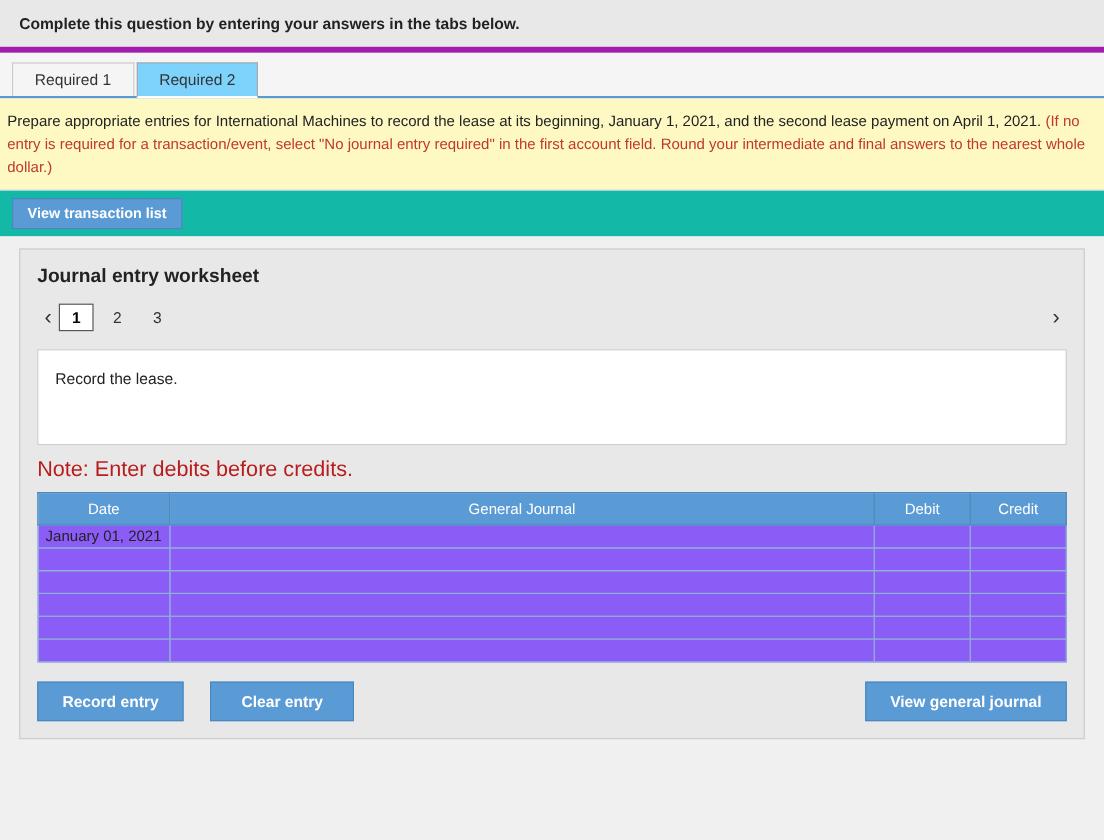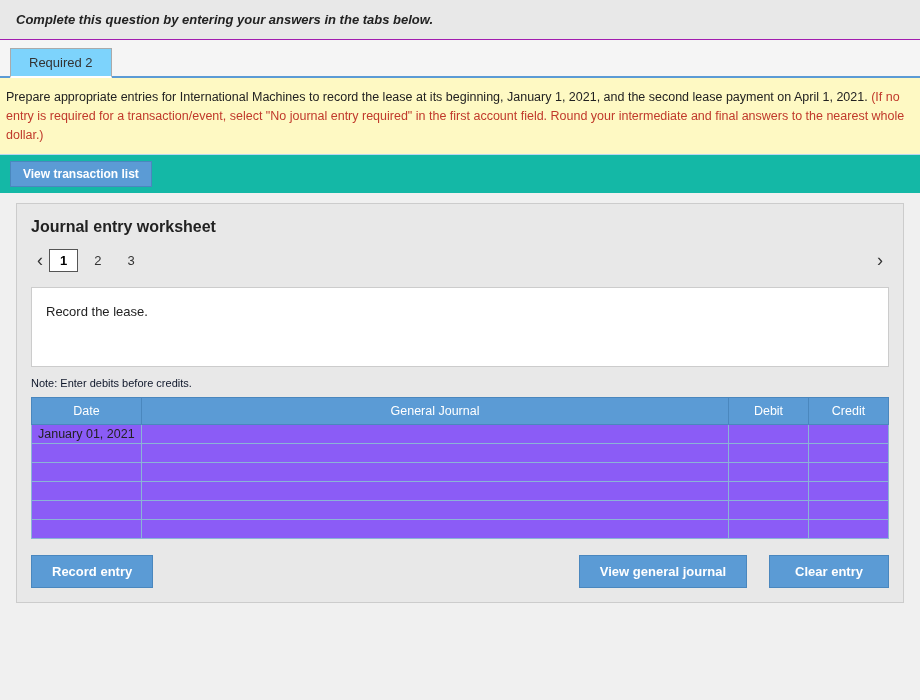--- a/index.html
+++ b/index.html
@@ -11,22 +11,21 @@
       min-height: 700px;
     }
 
     
     .top-instruction {
       background: #e8e8e8;
       padding: 12px 16px;
       font-weight: bold;
       font-size: 13px;
       color: #222;
-      border-bottom: 1px solid #a21caf;
-      font-style: italic;
+      border-bottom: 5px solid #a21caf;
     }
 
     
     .tab-bar {
       background: #f5f5f5;
       display: flex;
       border-bottom: 2px solid #5b9bd5;
       padding: 0 10px;
       padding-top: 8px;
     }
@@ -139,22 +138,22 @@
       border: 1px solid #ccc;
       padding: 16px 14px 24px 14px;
       margin-bottom: 10px;
       min-height: 80px;
       font-size: 13px;
       color: #222;
     }
 
     
     .note-text {
-      color: #0f172a;
-      font-size: 11px;
+      color: #b91c1c;
+      font-size: 18px;
       margin-bottom: 8px;
     }
 
     
     .journal-table {
       width: 100%;
       border-collapse: collapse;
       font-size: 12.5px;
     }
     .journal-table thead tr th {
@@ -214,20 +213,21 @@
     .action-btn.view-journal {
       margin-left: auto;
     }
   </style>
 </head>
 <body>
 
 <div class="top-instruction">Complete this question by entering your answers in the tabs below.</div>
 
 <div class="tab-bar">
+  <div class="tab">Required 1</div>
   <div class="tab active">Required 2</div>
 </div>
 
 <div class="instruction-box">
   <span>Prepare appropriate entries for International Machines to record the lease at its beginning, January 1, 2021, and the second lease payment on April 1, 2021.</span>
   <span class="red-text">(If no entry is required for a transaction/event, select "No journal entry required" in the first account field. Round your intermediate and final answers to the nearest whole dollar.)</span>
 </div>
 
 <div class="view-transaction-bar">
   <button class="view-transaction-btn">View transaction list</button>
@@ -350,18 +350,18 @@
           </td>
           <td>
             <input type="text" style="">
           </td>
         </tr>
       </tbody>
     </table>
 
     <div class="action-buttons">
       <button class="action-btn">Record entry</button>
+      <button class="action-btn">Clear entry</button>
       <button class="action-btn view-journal">View general journal</button>
-      <button class="action-btn">Clear entry</button>
     </div>
 
   </div>
 </div>
 
 </body></html>

